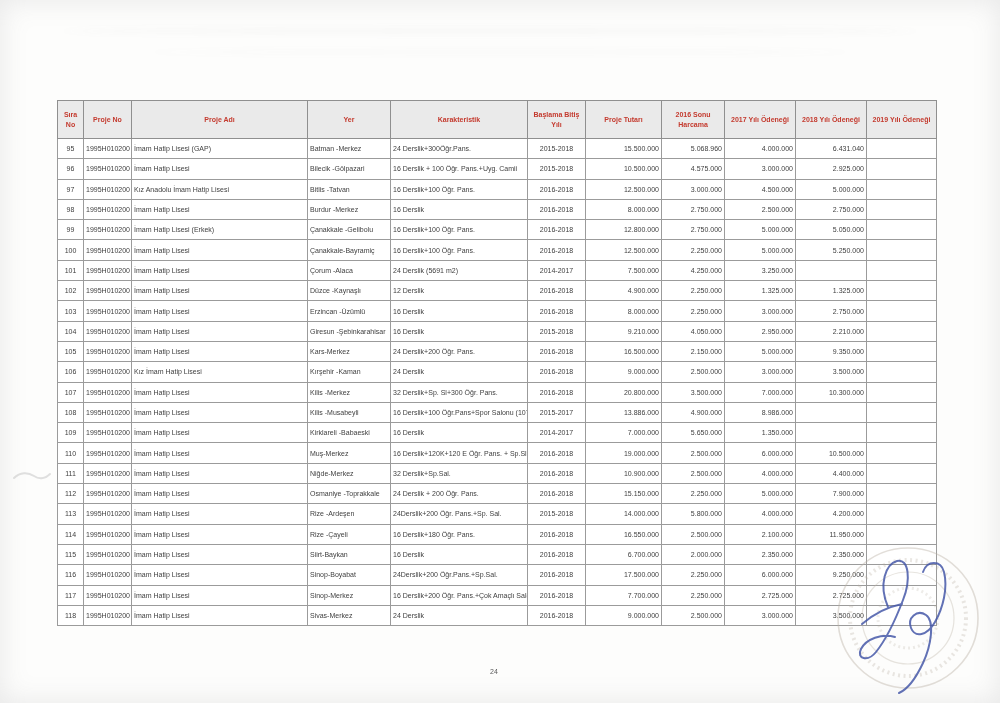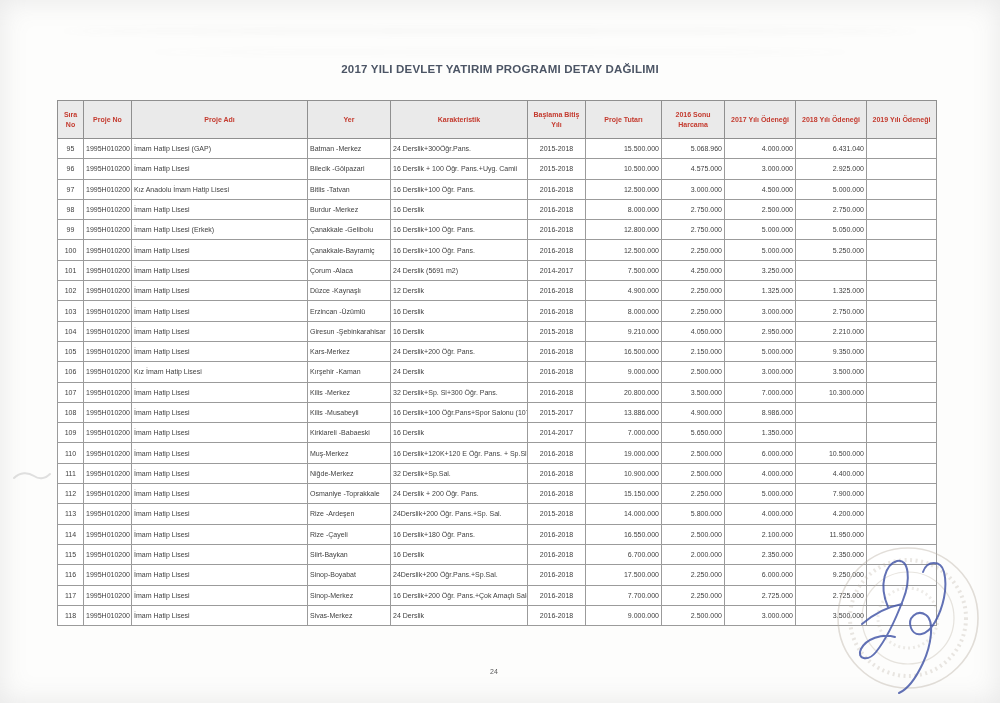--- a/index.html
+++ b/index.html
@@ -69,21 +69,20 @@
   .streak.s2{left:150px;top:50px;width:700px;height:4px;opacity:.04;filter:blur(3px);}
 </style>
 </head>
 <body>
 
 <div class="page">
 
   <div class="streak s1"></div>
   <div class="streak s2"></div>
 
-  <div class="doc-title">2017 YILI DEVLET YATIRIM PROGRAMI DETAY DAĞILIMI</div>
 
   <table class="inv">
     <thead>
       <tr>
           <th class="col-sira">Sıra No</th>
           <th class="col-proje_no">Proje No</th>
           <th class="col-proje_adi">Proje Adı</th>
           <th class="col-yer">Yer</th>
           <th class="col-karakteristik">Karakteristik</th>
           <th class="col-yillar">Başlama Bitiş Yılı</th>

